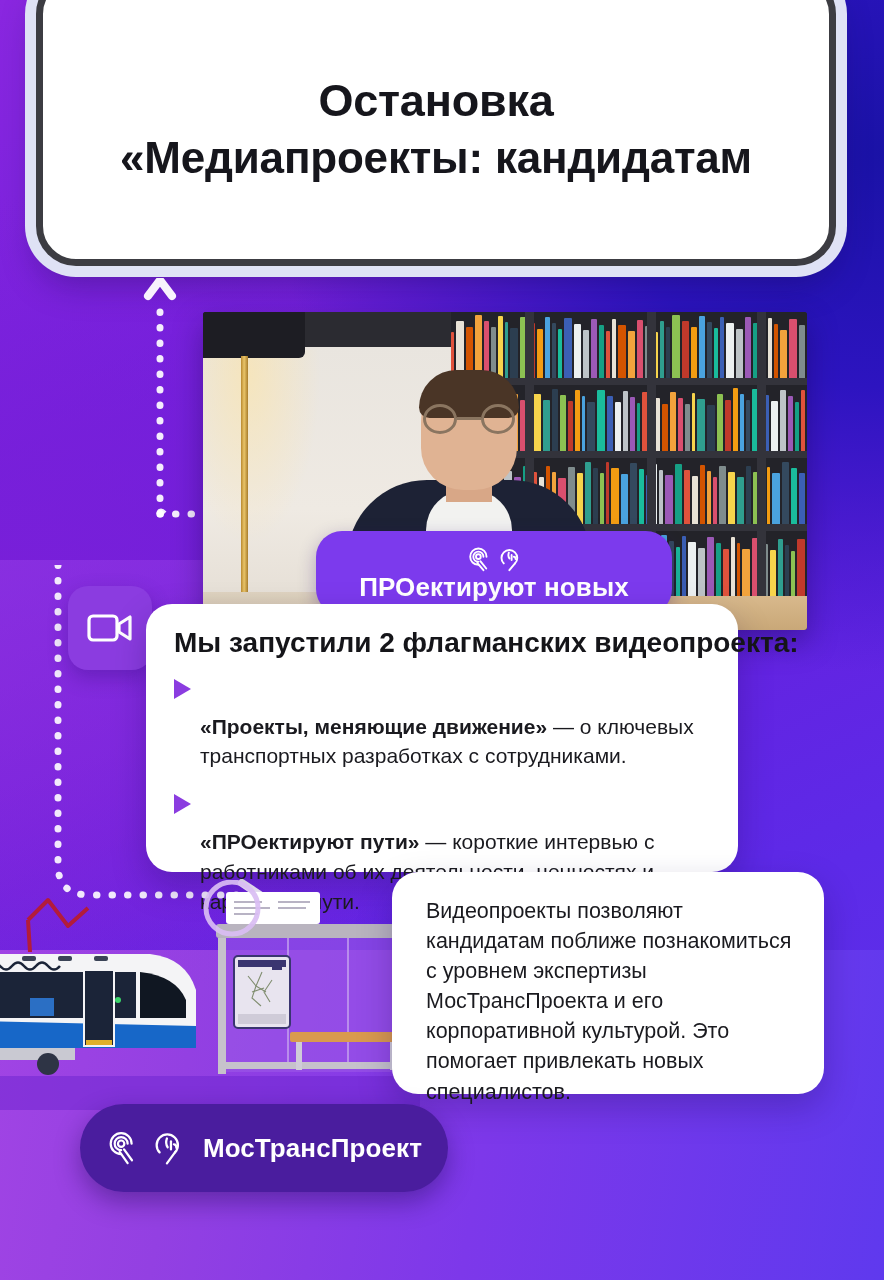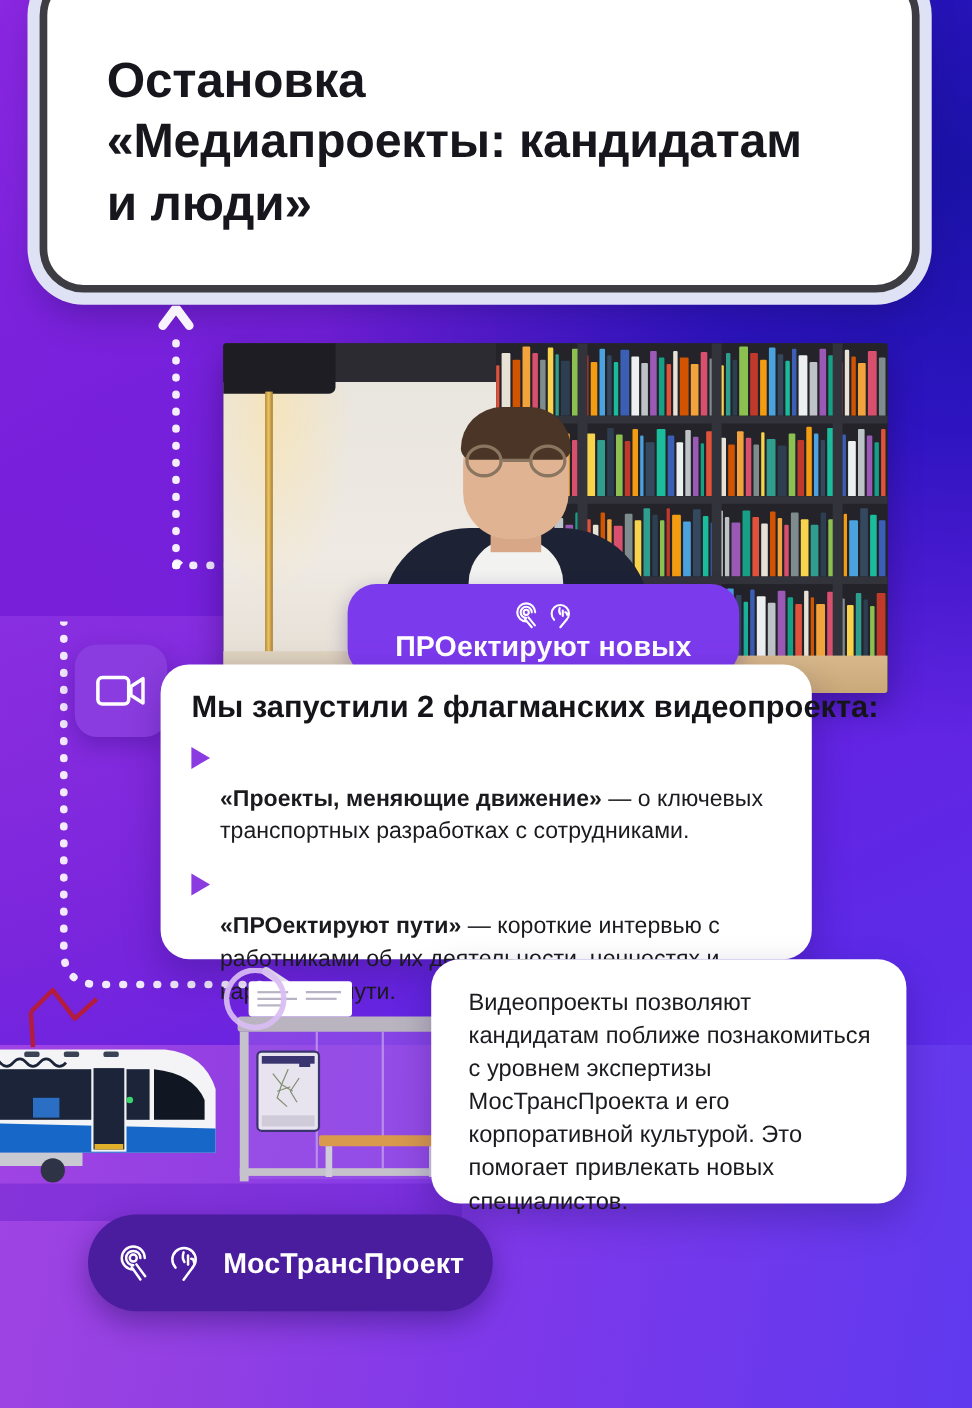--- a/index.html
+++ b/index.html
@@ -36,20 +36,21 @@
     border-radius:40px;
     box-shadow:0 0 0 11px #dfe2f5, 0 18px 34px rgba(20,8,70,.34);
     display:flex; align-items:center; justify-content:center;
     padding:36px 54px 18px;
   }
   .title-card h1{
     font-size:45px;
     line-height:1.26;
     font-weight:700;
     color:#16161c;
+    text-align:center;
     letter-spacing:-.2px;
     width:100%;
   }
   .title-card h1 .ln{ display:block; white-space:nowrap; }
   .title-card h1 .ln2{ font-size:44px; }
 
   
   .dots{ position:absolute; pointer-events:none; }
   .dots-top{ left:60px; top:278px; width:230px; height:240px; }
   .dots-bottom{ left:28px; top:565px; width:250px; height:360px; }
@@ -167,21 +168,20 @@
 <body>
 
 <div class="bg"></div>
 <div class="bg-bottom"></div>
 <div class="bg-midleft"></div>
 
 <div class="title-card">
   <h1>
     <span class="ln ln1">Остановка</span>
     <span class="ln ln2">«Медиапроекты: кандидатам</span>
-    <span class="ln ln3">и люди»</span>
   </h1>
 </div>
 
 <svg class="dots dots-top" viewBox="0 0 230 240">
   <path d="M100 236 L218 236" stroke="#ffffff" stroke-width="7" stroke-linecap="round" stroke-dasharray="0.5 15" fill="none" opacity=".92"></path>
   <path d="M100 236 Q100 230 100 222 L100 22" stroke="#ffffff" stroke-width="7" stroke-linecap="round" stroke-dasharray="0.5 15" fill="none" opacity=".92"></path>
   <path d="M100 236 Q100 232 104 236" stroke="#ffffff" stroke-width="7" fill="none" opacity=".92"></path>
   <path d="M88 18 L100 2 L112 18" stroke="#ffffff" stroke-width="8" stroke-linecap="round" stroke-linejoin="round" fill="none" opacity=".95"></path>
 </svg>
 

